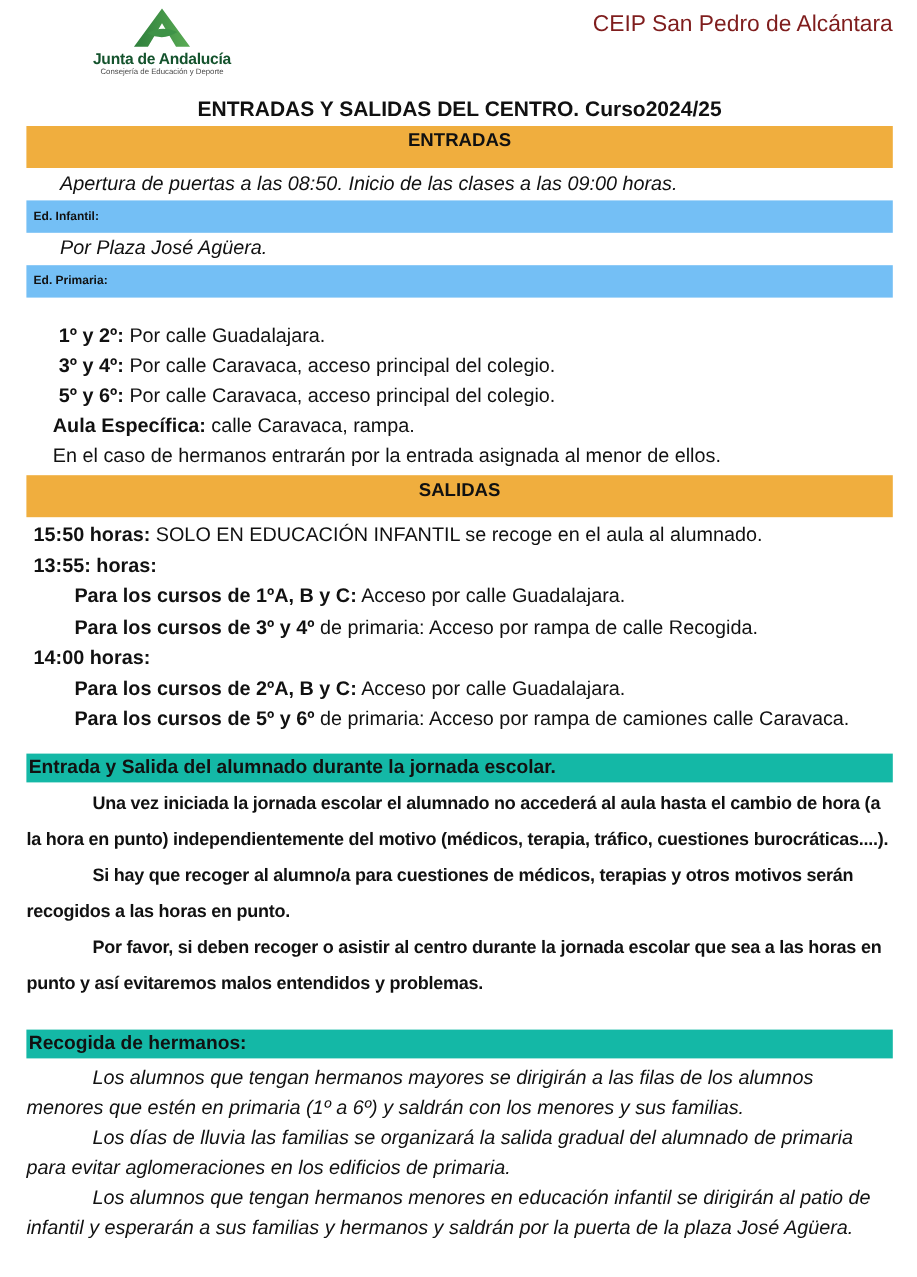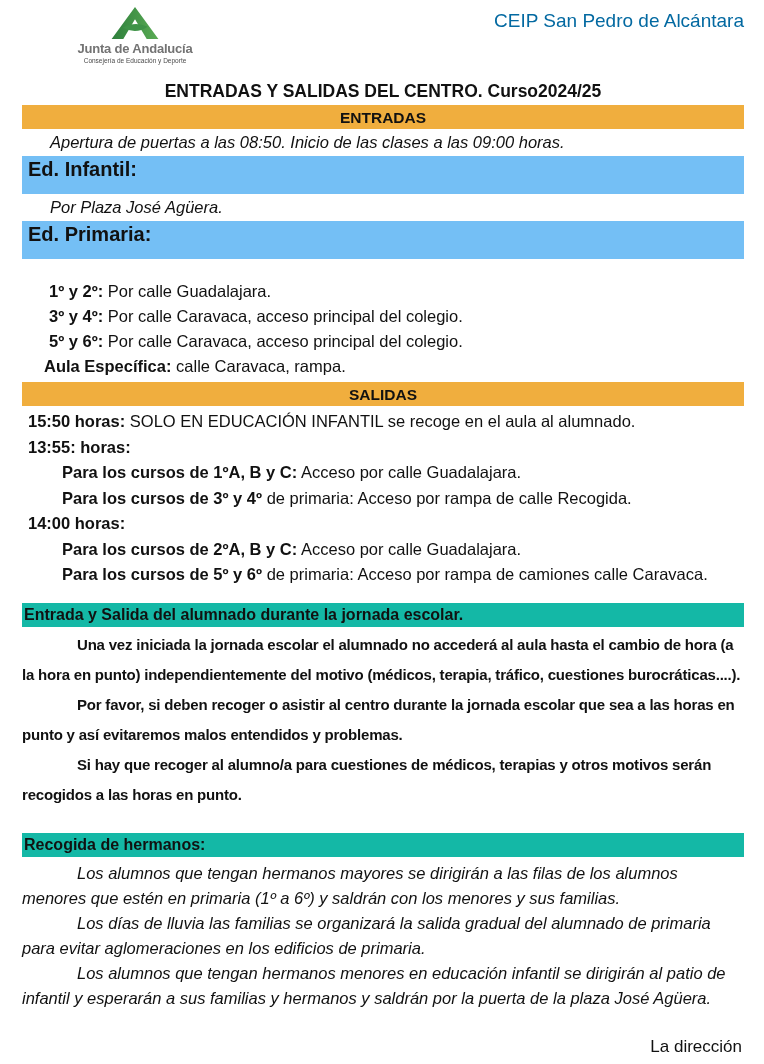--- a/index.html
+++ b/index.html
@@ -9,32 +9,32 @@
     font-family: "Liberation Sans", "DejaVu Sans", sans-serif;
     color: #111111;
     overflow: hidden;
   }
   .page { padding: 6px 20px 0 22px; }
 
   
   .header-row { display: flex; justify-content: space-between; align-items: flex-start; height: 62px; }
   .logo-block { margin-left: 38px; width: 150px; display: flex; flex-direction: column; align-items: center; }
   .logo-a { width: 54px; height: 34px; display: block; }
-  .logo-title { font-size: 13px; font-weight: bold; color: #737373; letter-spacing: -0.2px; margin-top: 1px; }
+  .logo-title { font-size: 13px; font-weight: bold; color: #14532d; letter-spacing: -0.2px; margin-top: 1px; }
   .logo-sub { font-size: 6.5px; color: #4a4a4a; margin-top: 1px; }
-  .school-name { font-size: 19px; color: #0369a1; margin-top: 4px; font-weight: normal; }
+  .school-name { font-size: 19px; color: #7f1d1d; margin-top: 4px; font-weight: normal; }
 
   
   .doc-title { text-align: center; font-weight: bold; font-size: 17.5px; margin-top: 13px; }
 
   
   .banner { background: #f0ae3e; text-align: center; font-weight: bold; font-size: 15.5px;
-            height: 24px; line-height: 26px; margin-top: 3px; }
-  .subhead { background: #74bff5; font-weight: bold; font-size: 20px;
-             height: 38px; line-height: 27px; padding-left: 6px; margin-top: 1px; }
+            height: 35px; line-height: 26px; margin-top: 3px; }
+  .subhead { background: #74bff5; font-weight: bold; font-size: 10px;
+             height: 27px; line-height: 27px; padding-left: 6px; margin-top: 1px; }
   .cyanhead { background: #14b8a6; font-weight: bold; font-size: 16px;
               height: 24px; line-height: 24px; padding-left: 2px; }
 
   
   .line { font-size: 16.5px; line-height: 26px; }
   .line .b { font-weight: bold; }
   .ind-50 { padding-left: 28px; font-style: italic; }
   .ind-49 { padding-left: 27px; }
   .ind-44 { padding-left: 22px; }
   .ent-lines { margin-top: 20px; }
@@ -105,20 +105,23 @@
     </div>
     <div class="line ind-49">
       <span class="b">3º y 4º:</span><span> Por calle Caravaca, acceso principal del colegio.</span>
     </div>
     <div class="line ind-49">
       <span class="b">5º y 6º:</span><span> Por calle Caravaca, acceso principal del colegio.</span>
     </div>
     <div class="line ind-44">
       <span class="b">Aula Específica:</span><span> calle Caravaca, rampa.</span>
     </div>
+    <div class="line ind-44">
+      <span class="b"></span><span>En el caso de hermanos entrarán por la entrada asignada al menor de ellos.</span>
+    </div>
   </div>
 
   <div class="banner">SALIDAS</div>
 
   <div class="sal-lines">
     <div class="line sal-time">
       <span class="b">15:50 horas:</span><span> SOLO EN EDUCACIÓN INFANTIL se recoge en el aula al alumnado.</span>
     </div>
     <div class="line sal-time">
       <span class="b">13:55: horas:</span><span></span>
@@ -136,22 +139,22 @@
       <span class="b">Para los cursos de 2ºA, B y C:</span><span> Acceso por calle Guadalajara.</span>
     </div>
     <div class="line sal-curso">
       <span class="b">Para los cursos de 5º y 6º</span><span> de primaria: Acceso por rampa de camiones calle Caravaca.</span>
     </div>
   </div>
 
   <div class="cyanhead jornada-head">Entrada y Salida del alumnado durante la jornada escolar.</div>
   <div class="jornada-paras">
     <p>Una vez iniciada la jornada escolar el alumnado no accederá al aula hasta el cambio de hora (a la hora en punto) independientemente del motivo (médicos, terapia, tráfico, cuestiones burocráticas....).</p>
+    <p>Si hay que recoger al alumno/a para cuestiones de médicos, terapias y otros motivos serán recogidos a las horas en punto.</p>
     <p>Por favor, si deben recoger o asistir al centro durante la jornada escolar que sea a las horas en punto y así evitaremos malos entendidos y problemas.</p>
-    <p>Si hay que recoger al alumno/a para cuestiones de médicos, terapias y otros motivos serán recogidos a las horas en punto.</p>
   </div>
 
   <div class="cyanhead hermanos-head">Recogida de hermanos:</div>
   <div class="hermanos-paras">
     <p>Los alumnos que tengan hermanos mayores se dirigirán a las filas de los alumnos menores que estén en primaria (1º a 6º) y saldrán con los menores y sus familias.</p>
     <p>Los días de lluvia las familias se organizará la salida gradual del alumnado de primaria para evitar aglomeraciones en los edificios de primaria.</p>
     <p>Los alumnos que tengan hermanos menores en educación infantil se dirigirán al patio de infantil y esperarán a sus familias y hermanos y saldrán por la puerta de la plaza José Agüera.</p>
   </div>
 
   <div class="signature">La dirección</div>

